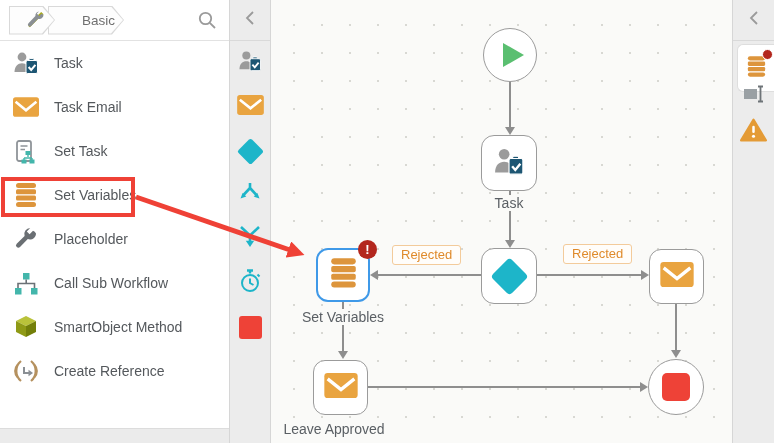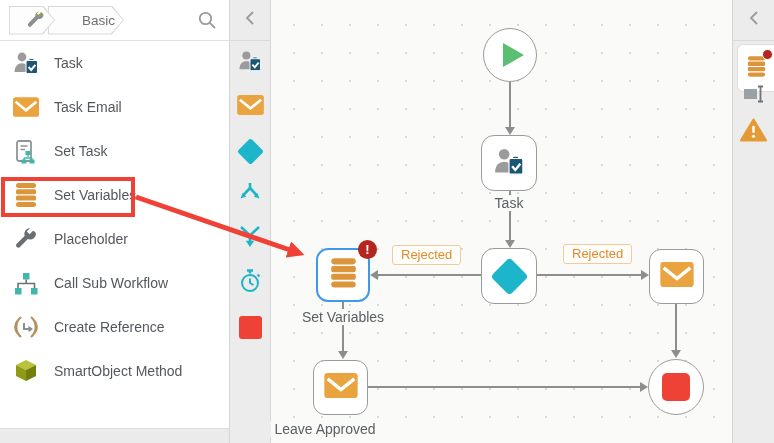--- a/index.html
+++ b/index.html
@@ -179,41 +179,41 @@
             <rect x="1" y="16" width="6.5" height="6.5" fill="#43b6ab"></rect>
             <rect x="17" y="16" width="6.5" height="6.5" fill="#43b6ab"></rect>
           </svg>
         </span>
         <span class="sb-label">Call Sub Workflow</span>
       </div>
 
       <div class="sb-item">
         <span class="sb-ic">
           <svg width="24" height="24" viewBox="0 0 24 24">
+            <path d="M12 1 L22 6 L12 11 L2 6 z" fill="#b9c23a"></path>
+            <path d="M2 6 V17 L12 22 V11 z" fill="#8f9a16"></path>
+            <path d="M22 6 V17 L12 22 V11 z" fill="#737f0a"></path>
+          </svg>
+        </span>
+        <span class="sb-label">SmartObject Method</span>
+      </div>
+
+      <div class="sb-item">
+        <span class="sb-ic">
+          <svg width="24" height="24" viewBox="0 0 24 24">
             <path d="M7 2 a13 13 0 0 0 0 20" stroke="#b5915f" stroke-width="2.2" fill="none"></path>
             <path d="M3.5 6 a9 9 0 0 0 0 12" stroke="#b5915f" stroke-width="2.2" fill="none"></path>
             <path d="M17 2 a13 13 0 0 1 0 20" stroke="#b5915f" stroke-width="2.2" fill="none"></path>
             <path d="M20.5 6 a9 9 0 0 1 0 12" stroke="#b5915f" stroke-width="2.2" fill="none"></path>
             <path d="M10 8 v6 h5" stroke="#8a8f94" stroke-width="2" fill="none"></path>
             <path d="M14.5 10.8 l4.5 3.2 -4.5 3.2 z" fill="#8a8f94"></path>
           </svg>
         </span>
         <span class="sb-label">Create Reference</span>
       </div>
-
-      <div class="sb-item">
-        <span class="sb-ic">
-          <svg width="24" height="24" viewBox="0 0 24 24">
-            <path d="M12 1 L22 6 L12 11 L2 6 z" fill="#b9c23a"></path>
-            <path d="M2 6 V17 L12 22 V11 z" fill="#8f9a16"></path>
-            <path d="M22 6 V17 L12 22 V11 z" fill="#737f0a"></path>
-          </svg>
-        </span>
-        <span class="sb-label">SmartObject Method</span>
-      </div>
     </div>
     <div class="sb-footer"></div>
   </div>
 
   <div class="strip">
     <div class="strip-header">
       <span>
         <svg width="12" height="16" viewBox="0 0 12 16">
             <path d="M9 2 L3 8 L9 14" fill="none" stroke="#9a9a9a" stroke-width="1.8"></path>
           </svg>
@@ -343,21 +343,21 @@
     </div>
 
     <div class="node" style="left:42px;top:360px;width:55px;height:55px;border-radius:12px">
       <span>
         <svg width="34" height="25" viewBox="0 0 40 30">
           <rect width="40" height="30" rx="4" fill="#e9a440"></rect>
           <path d="M4 7 L20 20 L36 7" stroke="#fff" stroke-width="4" fill="none"></path>
         </svg>
       </span>
     </div>
-    <div class="nlabel" style="left:54px;top:421px">Leave Approved</div>
+    <div class="nlabel" style="left:63px;top:421px">Leave Approved</div>
 
     <div class="circle" style="left:377px;top:359px;width:56px;height:56px">
       <span class="endsq"></span>
     </div>
   </div>
 
   <div class="rpanel">
     <div class="rp-header">
       <span>
         <svg width="12" height="16" viewBox="0 0 12 16">

